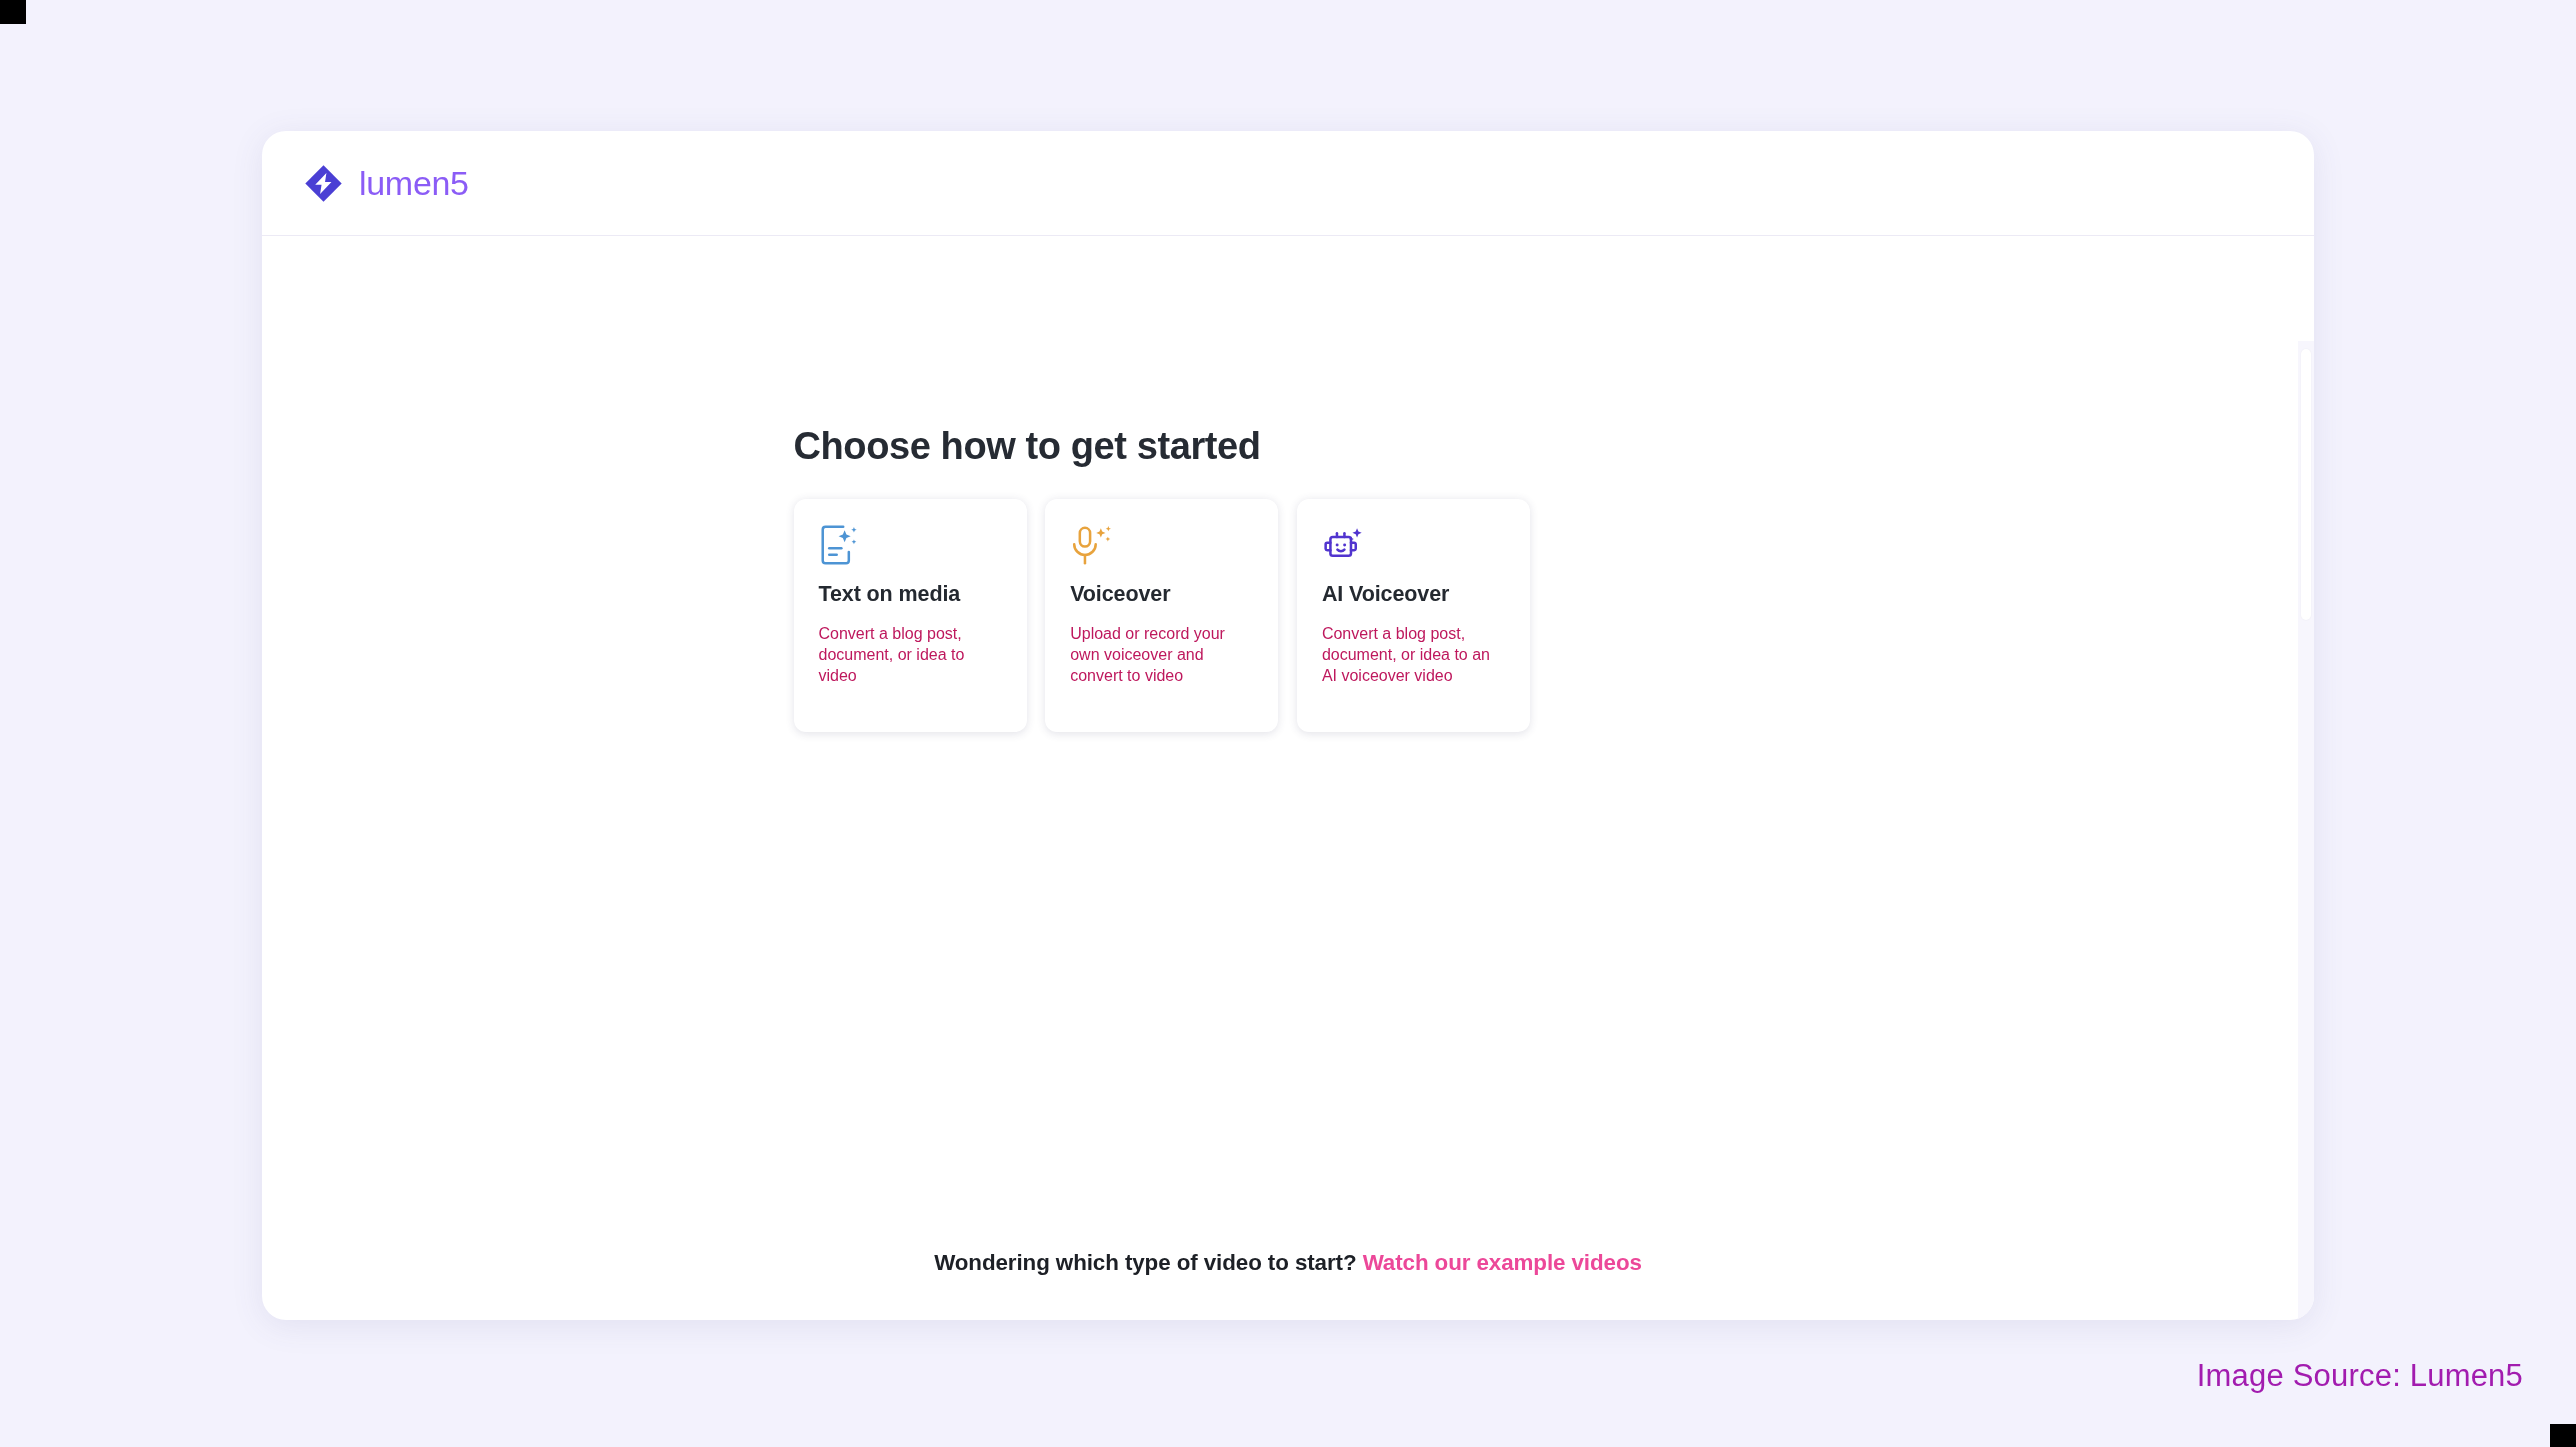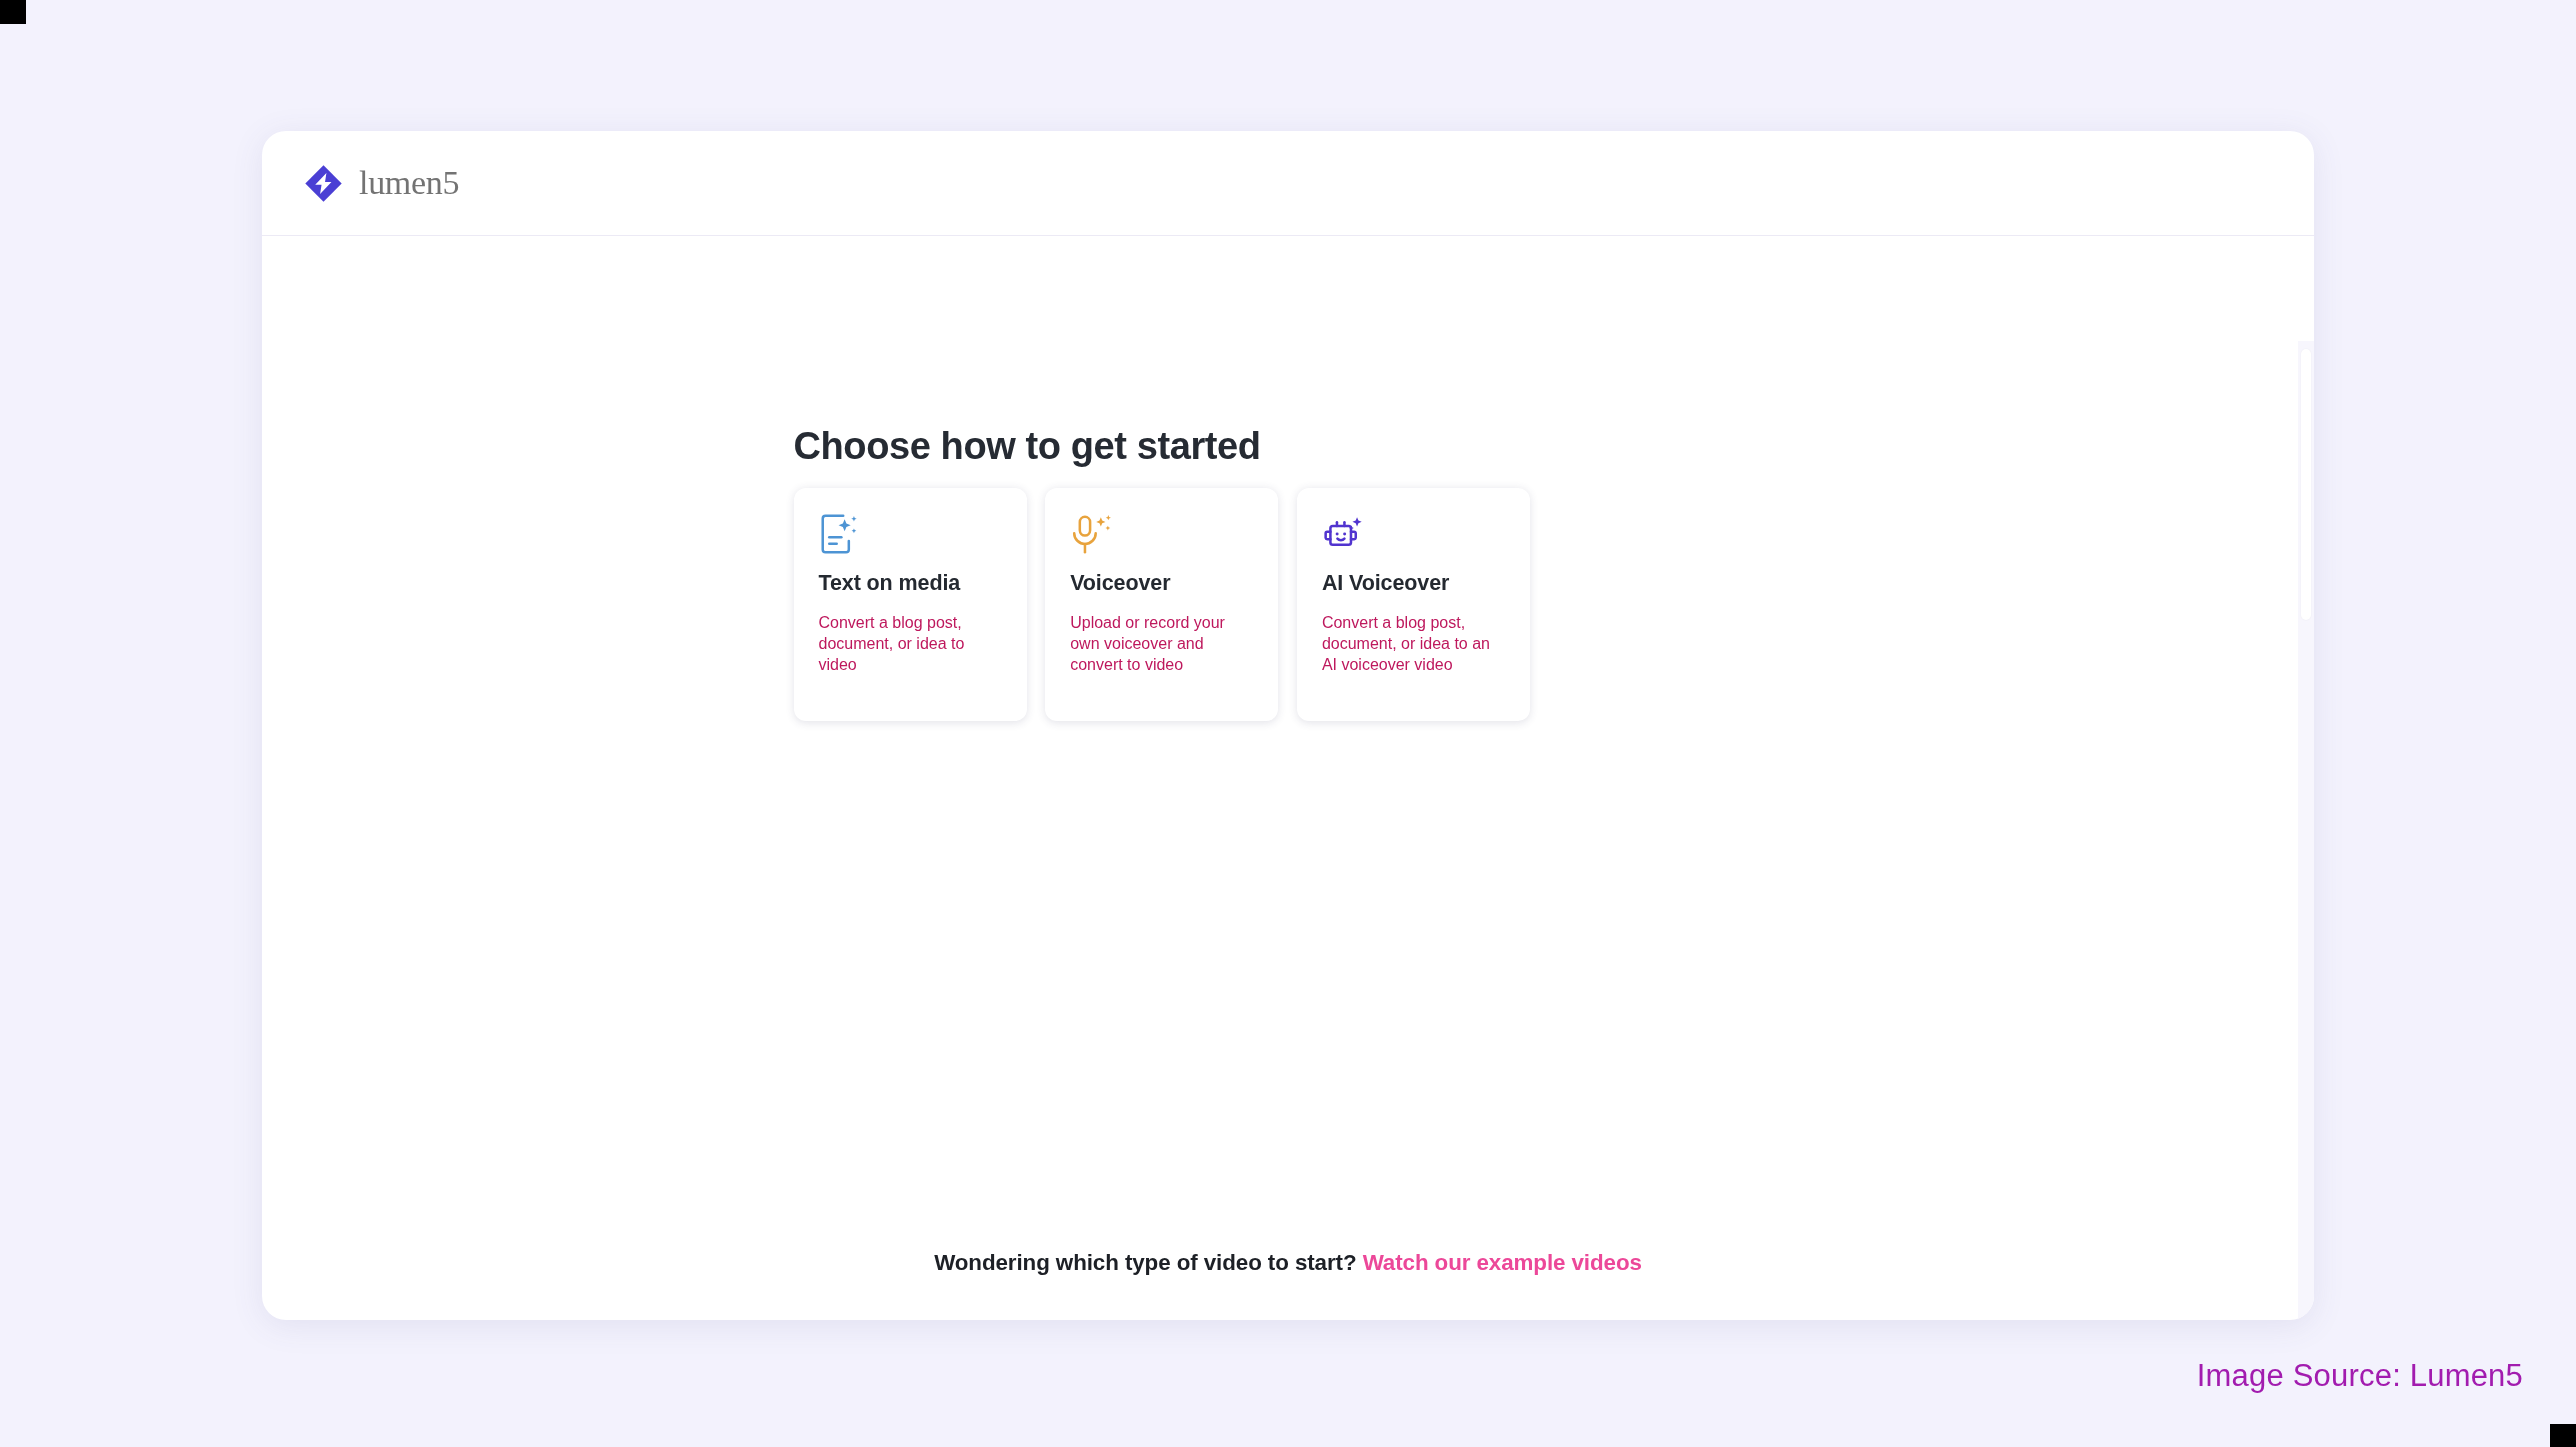--- a/index.html
+++ b/index.html
@@ -58,24 +58,23 @@
 
   .brand-mark {
     width: 39px;
     height: 39px;
     flex: none;
     display: block;
   }
 
   .brand-name {
     font-size: 34px;
-    color: #737373;
+    color: #8b5cf6;
     letter-spacing: -0.3px;
     font-weight: 400;
-    font-family: Liberation Serif, serif;
   }
 
   
   .app-body {
     position: relative;
     height: calc(100% - 105px);
   }
 
   .content-center {
     position: absolute;
@@ -89,21 +88,21 @@
 
   .inner-col {
     width: 989px;
   }
 
   .page-title {
     font-size: 38px;
     font-weight: bold;
     color: #262b33;
     letter-spacing: -0.4px;
-    margin-bottom: 20px;
+    margin-bottom: 31px;
   }
 
   
   .card-row {
     display: flex;
     gap: 18.7px;
     align-items: center;
   }
 
   .option-card {

